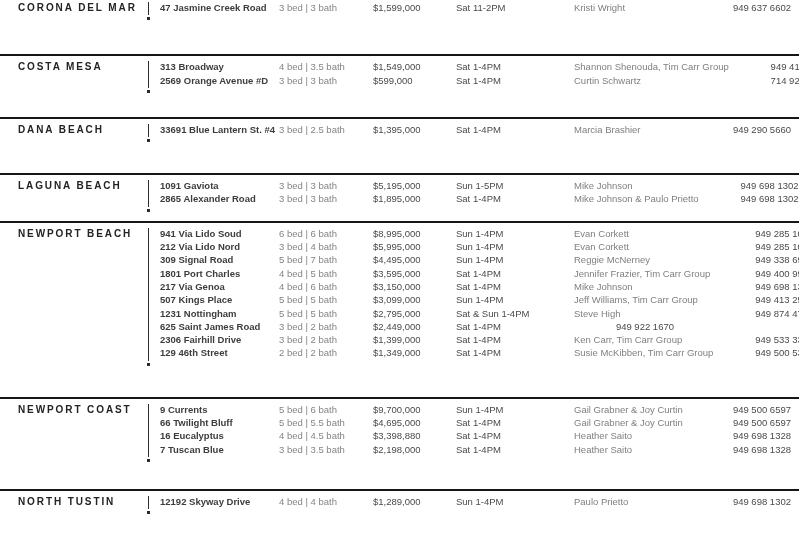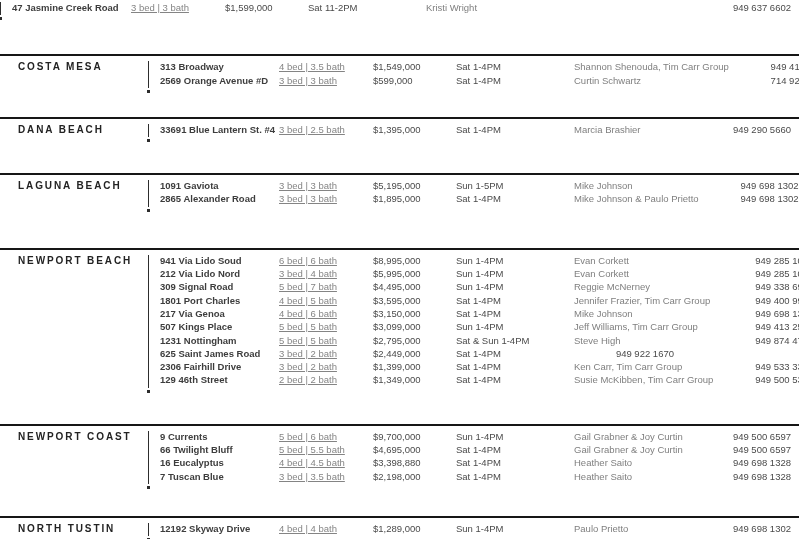--- a/index.html
+++ b/index.html
@@ -12,21 +12,21 @@
     -webkit-text-size-adjust:none;
   }
   .sec { display:block; }
   .rule { height:2px; background:#161616; }
   .secbody { display:flex; padding-top:4px; }
   .sec.first .secbody { padding-top:1px; }
   
   .pb40 { padding-bottom:40px; }
   .pb30 { padding-bottom:30px; }
   .pb37 { padding-bottom:37px; }
-  .pb31 { padding-bottom:42px; }
+  .pb31 { padding-bottom:15px; }
   .pb33 { padding-bottom:33px; }
   .pb10 { padding-bottom:10px; }
 
   .city {
     flex:0 0 148px; box-sizing:border-box; padding-left:18px;
     font-size:10px; font-weight:bold; letter-spacing:1.9px;
     color:#232323; line-height:13.3px; white-space:nowrap;
   }
   .rows {
     flex:1 1 auto; position:relative;
@@ -40,33 +40,34 @@
   .vdot {
     position:absolute; left:-1px; bottom:-6px;
     width:3px; height:3px; background:#2d2d2d;
   }
   .row {
     display:flex; align-items:center;
     line-height:13.3px; font-size:9.5px; white-space:nowrap;
   }
   .c { flex-shrink:0; }
   .addr  { width:119px; color:#3d3d3d; font-weight:bold; }
-  .bb    { width:94px;  color:#848484;text-decoration:underline; }
+  .bb    { width:94px;  color:#848484; }
   .price { width:83px;  color:#4a4a4a; }
   .time  { width:118px; color:#4a4a4a; }
   .agent { flex:1 1 auto; color:#7f7f7f; min-width:0; }
   .phone { width:100px; text-align:right; color:#4a4a4a; }
 </style>
 </head>
 <body>
 
 <div class="page">
 
   <div class="sec first">
     <div class="secbody pb40">
+      <div class="city">CORONA DEL MAR</div>
       <div class="rows">
         <div class="vline"></div>
         <div class="vdot"></div>
 
           <div class="row">
             <span class="c addr">47 Jasmine Creek Road</span>
             <span class="c bb">3 bed | 3 bath</span>
             <span class="c price">$1,599,000</span>
             <span class="c time">Sat 11-2PM</span>
             <span class="agent">Kristi Wright</span>

